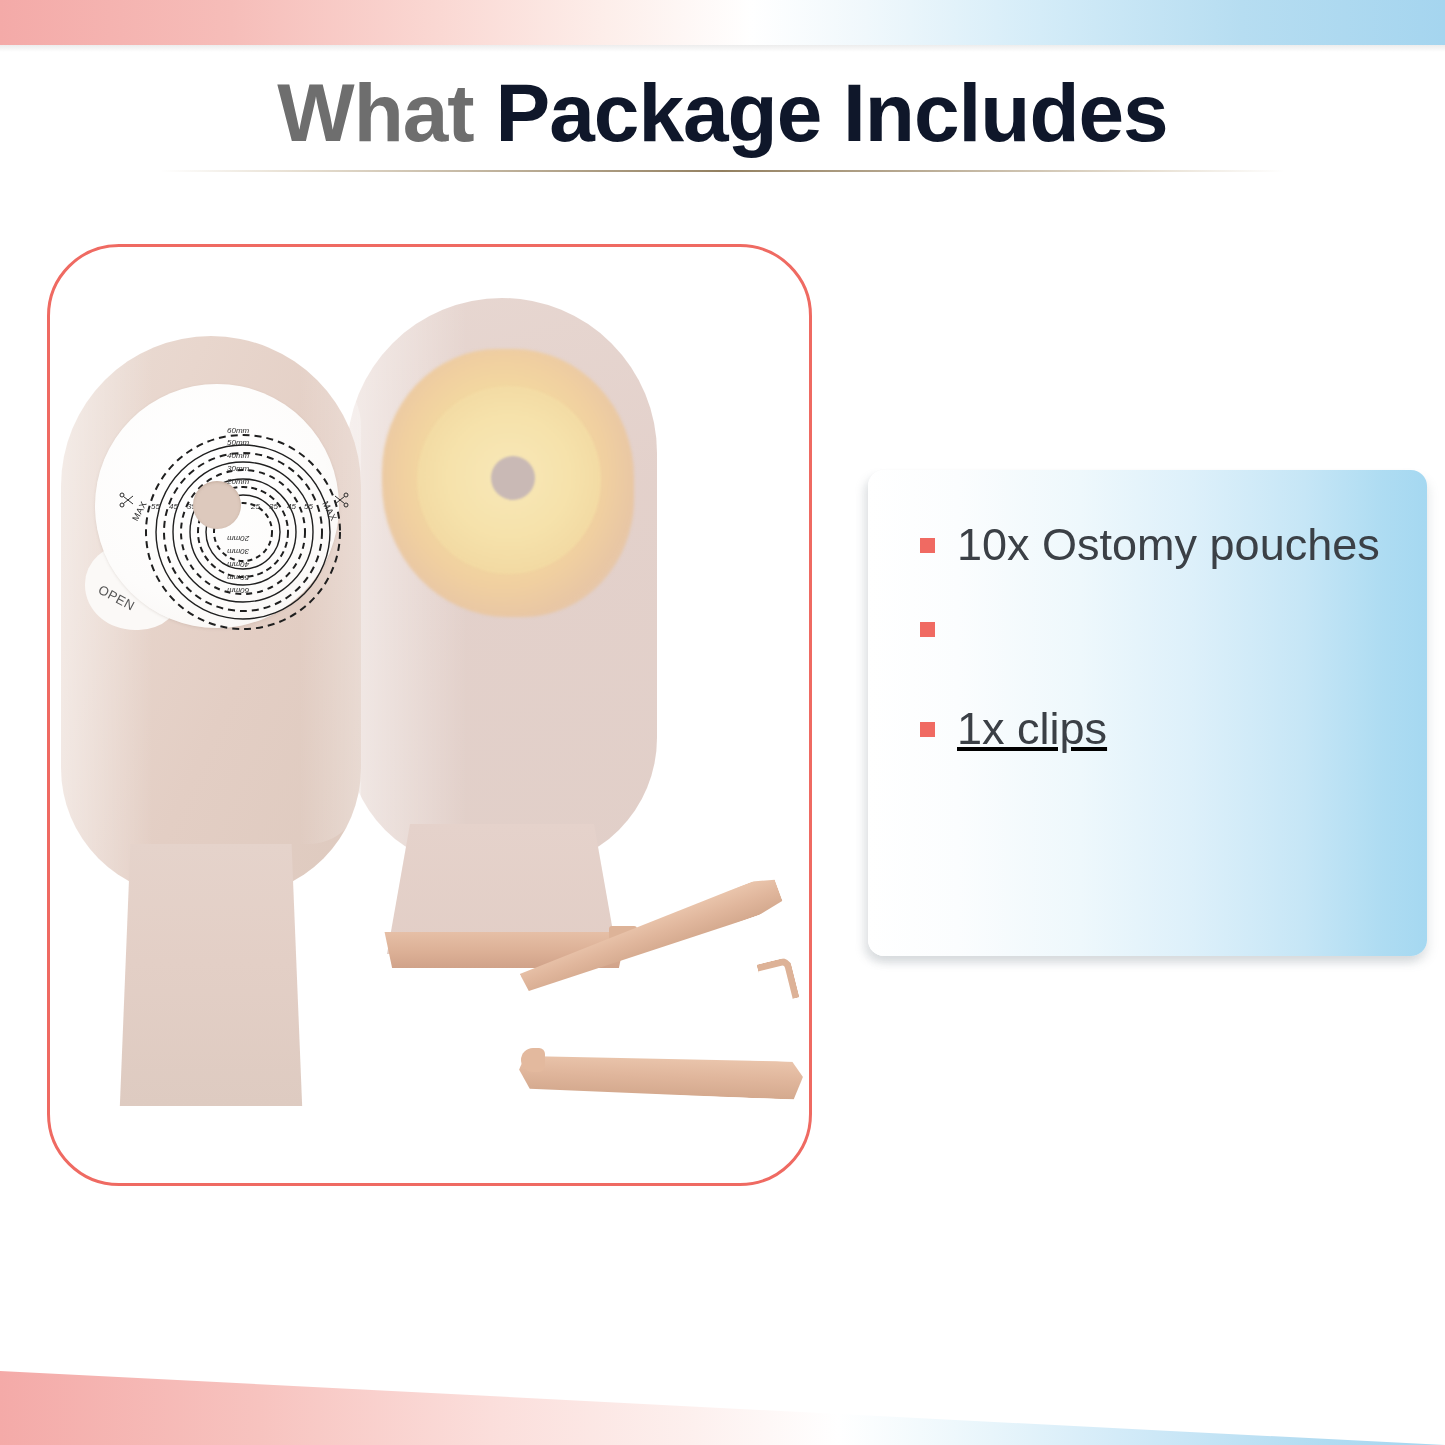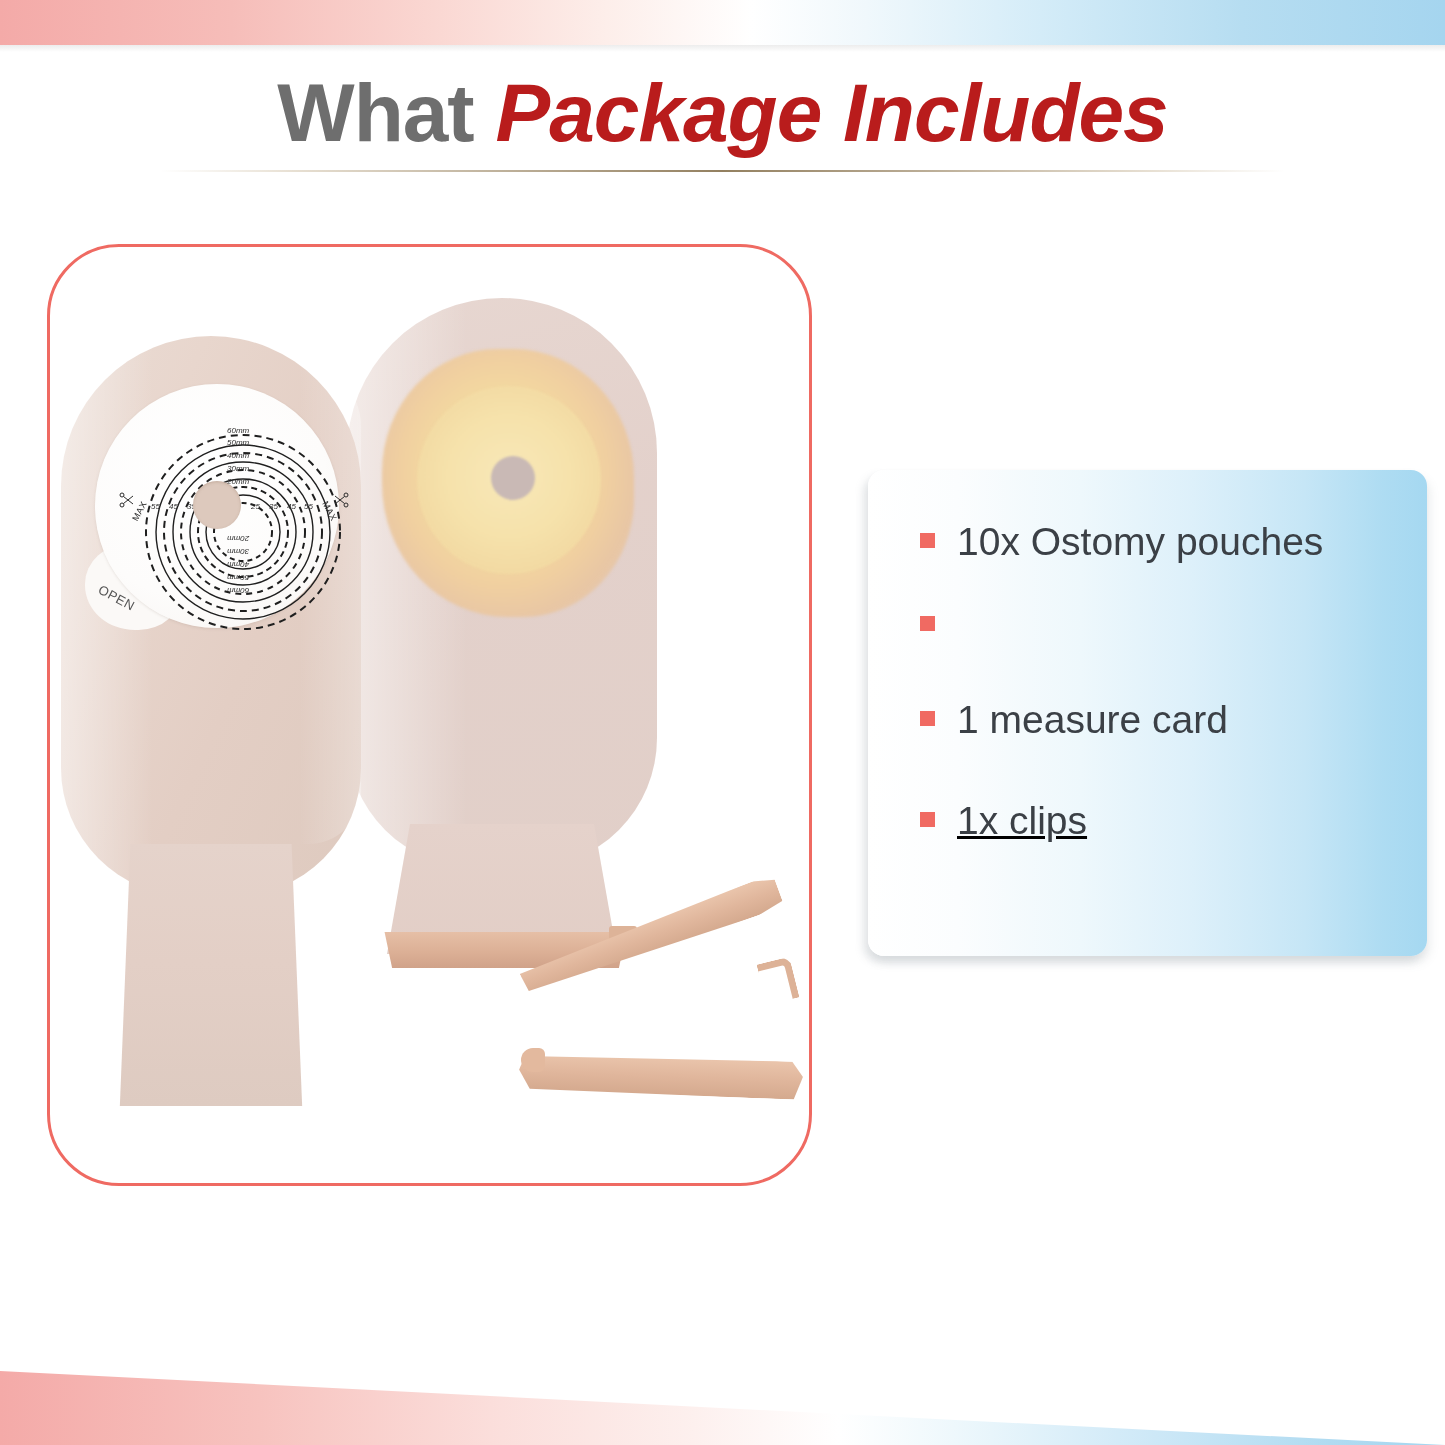--- a/index.html
+++ b/index.html
@@ -68,21 +68,21 @@
     left: 0;
     width: 1445px;
     text-align: center;
     font-size: 82px;
     font-weight: bold;
     letter-spacing: -1px;
     line-height: 1;
     white-space: nowrap;
   }
   .title .word-gray  { color: #6e6e6e; }
-  .title .word-coral { color: #b91c1c; font-style: italic; }
+  .title .word-coral { color: #0f172a; }
 
   .title-rule {
     position: absolute;
     top: 170px;
     left: 160px;
     width: 1125px;
     height: 2px;
     background: linear-gradient(to right,
         rgba(255,255,255,0) 0%,
         rgba(176,150,106,.30) 12%,
@@ -367,21 +367,21 @@
   .bullet-square {
     width: 15px;
     height: 15px;
     background: #f06a62;
     flex: 0 0 15px;
     margin-right: 22px;
     position: relative;
     top: -7px;
   }
   .contents-text {
-    font-size: 39px;
+    font-size: 45px;
     color: #3b4046;
     line-height: 1;
     white-space: nowrap;
   }
 </style>
 </head>
 <body>
 
 <div class="band-top"></div>
 <div class="band-bottom"></div>
@@ -484,20 +484,16 @@
   <ul class="contents-list">
     <li class="contents-item">
       <span class="bullet-square"></span>
       <span class="contents-text">10x Ostomy pouches</span>
     </li>
     <li class="contents-item">
       <span class="bullet-square"></span>
     </li>
     <li class="contents-item">
       <span class="bullet-square"></span>
-      <span class="contents-text">1 measure card</span>
-    </li>
-    <li class="contents-item">
-      <span class="bullet-square"></span>
       <span class="contents-text">1x clips</span>
     </li>
   </ul>
 </div>
 
 </body></html>

